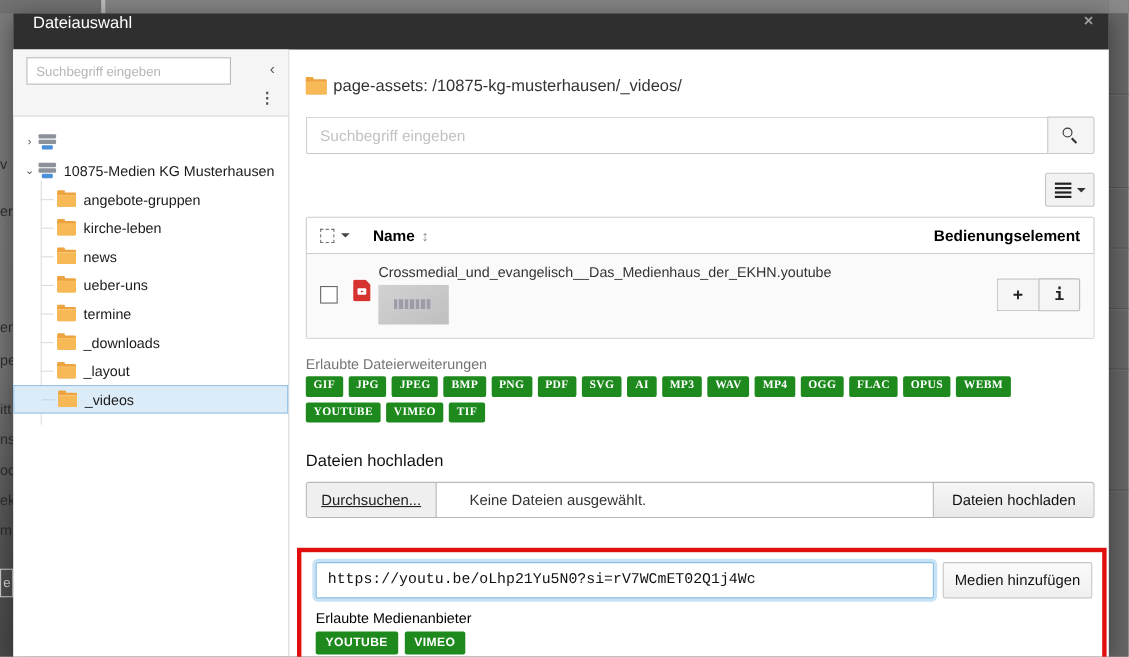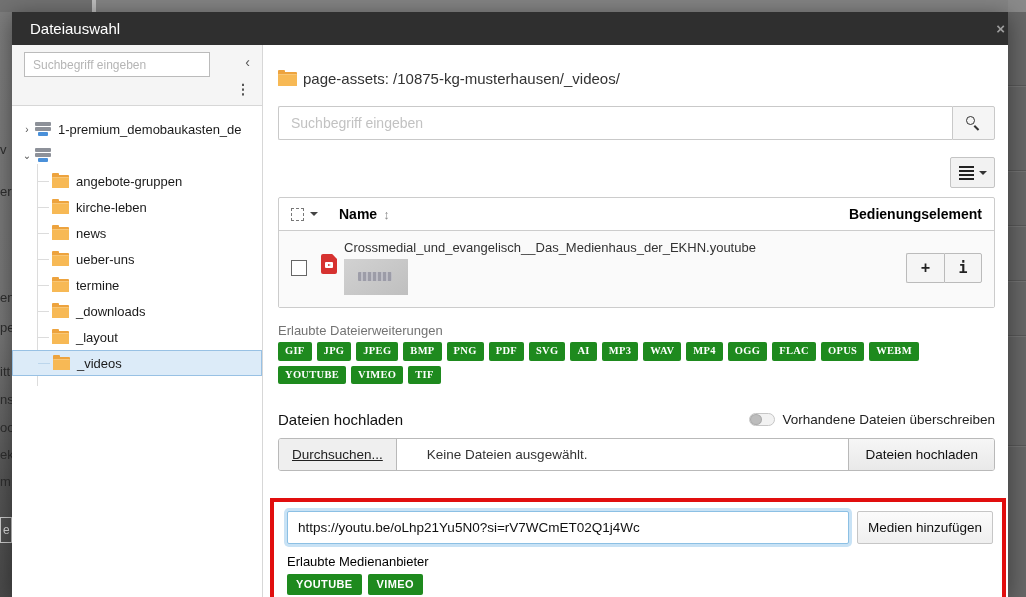--- a/index.html
+++ b/index.html
@@ -19,22 +19,22 @@
              background:linear-gradient(#7d7d7d 0%, #777 55%, #565656 80%, #4a4a4a 100%); overflow:hidden; }
   .bg-frag { position:absolute; left:0; font-size:13px; color:#2e2e2e; white-space:nowrap; }
   .bg-frag-box { position:absolute; left:0; top:505px; width:12px; height:26px; border:1px solid #cfcfcf; color:#ddd; font-size:12px; line-height:24px; padding-left:2px; }
   .bg-right { position:absolute; top:0; right:0; width:18px; height:597px; background:#676767; }
   .bg-right .band { position:absolute; left:0; width:18px; height:1px; background:#585858; box-shadow:0 1px 0 #747474; }
   .bg-right .topseg { position:absolute; top:0; left:0; width:18px; height:12px; background:#8a8a8a; }
 
   
   .dialog { position:absolute; left:12px; top:12px; width:996px; height:585px;
             background:#fff; box-shadow:0 4px 22px rgba(0,0,0,.45); display:flex; flex-direction:column; }
-  .dialog-header { height:33px; background:#2f2f2f; color:#fff; display:flex; align-items:center;
-                   padding:0 3px 0 18px; flex:0 0 33px; }
+  .dialog-header { height:33px; background:#2f2f2f; color:#fff; display:flex; 
+                   padding:0 14px 0 18px; flex:0 0 33px; }
   .dialog-title { font-size:15px; color:#fff; }
   .dialog-close { margin-left:auto; color:#9d9d9d; font-size:15px; font-weight:bold; cursor:pointer; line-height:1; }
   .dialog-body { flex:1; display:flex; min-height:0; }
 
   
   .sidebar { width:251px; flex:0 0 251px; border-right:1px solid #d7d7d7; display:flex; flex-direction:column; }
   .sidebar-top { background:#f5f5f5; border-bottom:1px solid #d7d7d7; padding:7px 8px 2px 12px; height:61px; position:relative; }
   .sidebar-search { width:186px; height:25px; border:1px solid #bbb; background:#fff; font-size:12px; padding:0 8px;
                     font-family:"Liberation Sans", sans-serif; color:#333; }
   .sidebar-search::placeholder { color:#b5b5b5; }
@@ -117,21 +117,21 @@
   .upload-group { margin-top:10px; display:flex; height:33px; border:1px solid #b9b9b9; border-radius:3px; overflow:hidden; background:#fff; }
   .browse-btn { background:#efefef; border-right:1px solid #b9b9b9; padding:0 13px; font-size:13.5px; color:#222;
                 display:flex; align-items:center; cursor:pointer; white-space:nowrap;text-decoration:underline; }
   .no-files { flex:1; display:flex; align-items:center; padding:0 30px; font-size:13.5px; color:#333; }
   .upload-btn { background:linear-gradient(#f6f6f6,#e9e9e9); border-left:1px solid #b9b9b9; padding:0 16px; font-size:13.5px;
                 color:#111; display:flex; align-items:center; cursor:pointer; white-space:nowrap; }
 
   .annotation { margin-top:27px; margin-left:-8px; margin-right:-11px; border:4px solid #e10e0e; padding:9px 9px 10px 13px; }
   .media-row { display:flex; align-items:stretch; height:33px; }
   .url-input { flex:1; border:1px solid #8cc0e4; border-radius:2px; padding:0 10px; font-size:13.5px; color:#111;
-               font-family:Liberation Sans, sans-serif; box-shadow:0 0 0 3px #c8e2f5; outline:none; }
+               font-family:Liberation Mono, monospace; box-shadow:0 0 0 3px #c8e2f5; outline:none; }
   .media-add-btn { margin-left:8px; width:136px; border:1px solid #c6c6c6; border-radius:2px; background:linear-gradient(#fbfbfb,#efefef);
                    font-size:13.5px; color:#111; cursor:pointer; white-space:nowrap; font-family:"Liberation Sans", sans-serif; }
   .providers-label { margin-top:10px; font-size:13px; color:#000; }
   .providers { margin-top:5px; display:flex; gap:6px; }
   .badge-lg { background:#1e8a1e; color:#fff; font-size:11px; font-weight:bold; padding:5px 9px; border-radius:2px; letter-spacing:.4px; line-height:1; }
 
   .mag-ico { width:15px; height:15px; position:relative; }
   .mag-ico .ring { position:absolute; left:0; top:0; width:9px; height:9px; border:1.6px solid #333; border-radius:50%; }
   .mag-ico .stem { position:absolute; left:9px; top:9px; width:6px; height:1.7px; background:#333; transform:rotate(45deg); transform-origin:0 0; }
   .lines-ico { width:15px; display:flex; flex-direction:column; gap:2px; }
@@ -183,29 +183,29 @@
       </div>
 
       <div class="tree">
         <div class="tree-row">
           <span class="chev">›</span>
           <span class="srv srv-ico">
               <span class="bar b1"></span>
               <span class="bar b2"></span>
               <span class="blue"></span>
             </span>
-          <span class="rlabel">1-premium_demobaukasten_de</span>
         </div>
         <div class="tree-row">
           <span class="chev">⌄</span>
           <span class="srv srv-ico">
               <span class="bar b1"></span>
               <span class="bar b2"></span>
               <span class="blue"></span>
             </span>
+          <span class="rlabel">10875-Medien KG Musterhausen</span>
         </div>
 
         <div class="tree-children">
           <div class="tree-folder">
             <span class="stub"></span>
             <span class="folder-ico">
                 <span class="back"></span>
                 <span class="tab"></span>
                 <span class="front"></span>
               </span>
@@ -356,26 +356,20 @@
         <span class="badge">FLAC</span>
         <span class="badge">OPUS</span>
         <span class="badge">WEBM</span>
         <span class="badge">YOUTUBE</span>
         <span class="badge">VIMEO</span>
         <span class="badge">TIF</span>
       </div>
 
       <div class="upload-head">
         <span class="upload-title">Dateien hochladen</span>
-        <span class="toggle-wrap">
-          <span class="toggle">
-              <span class="knob"></span>
-            </span>
-          <span class="toggle-label">Vorhandene Dateien überschreiben</span>
-        </span>
       </div>
 
       <div class="upload-group">
         <span class="browse-btn">Durchsuchen...</span>
         <span class="no-files">Keine Dateien ausgewählt.</span>
         <span class="upload-btn">Dateien hochladen</span>
       </div>
 
       <div class="annotation">
         <div class="media-row">

